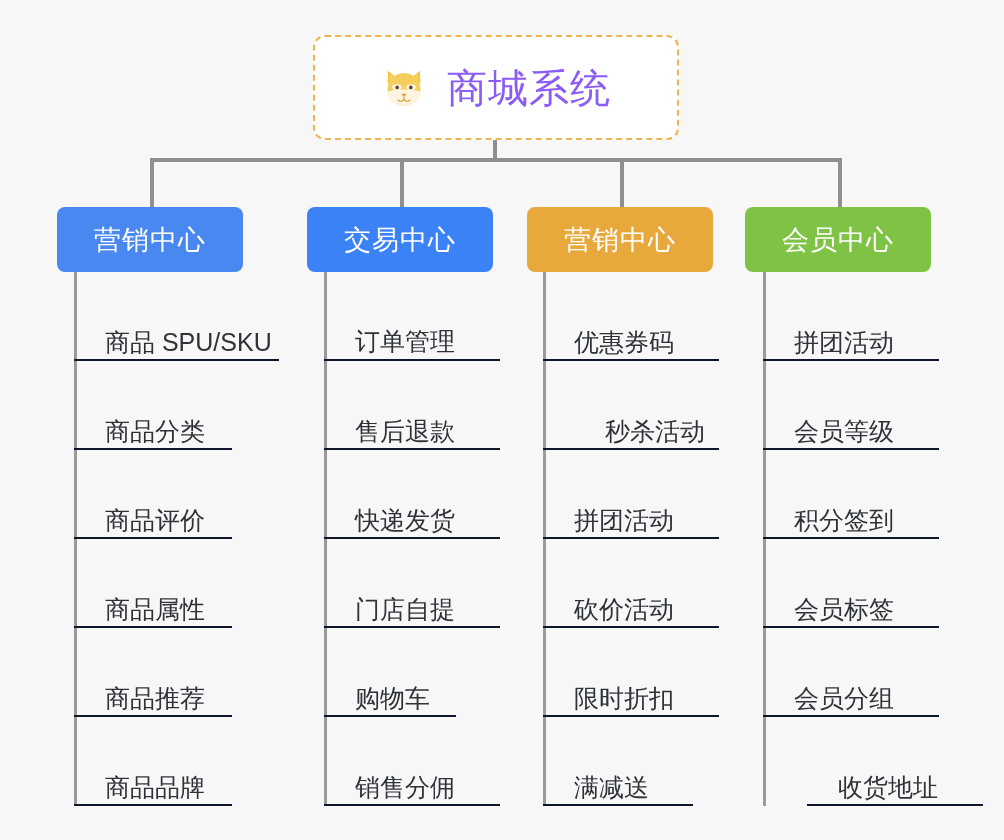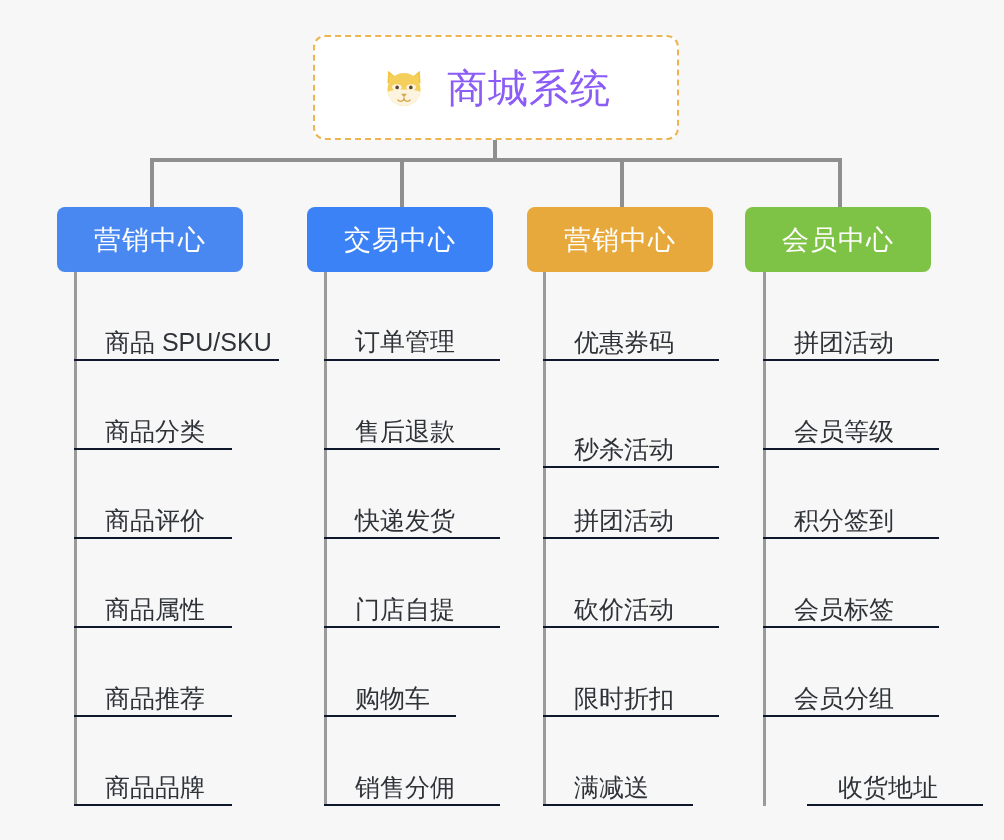--- a/index.html
+++ b/index.html
@@ -206,21 +206,21 @@
       </div>
       <div class="conn conn-drop" style="left: 620px;"></div>
       <div class="branch-box" style="left: 527px; background: rgb(232, 169, 60);">
         <span>营销中心</span>
       </div>
       <div class="leaf-column" style="left: 543px;">
         <div class="leaf-spine" style="height: 534px;"></div>
         <div class="leaf-item" style="top: 0px; width: 176px;">
           <span class="leaf-label">优惠券码</span>
         </div>
-        <div class="leaf-item" style="top: 107px; width: 176px;">
+        <div class="leaf-item" style="top: 89px; width: 176px; justify-content: flex-end;">
           <span class="leaf-label">秒杀活动</span>
         </div>
         <div class="leaf-item" style="top: 178px; width: 176px;">
           <span class="leaf-label">拼团活动</span>
         </div>
         <div class="leaf-item" style="top: 267px; width: 176px;">
           <span class="leaf-label">砍价活动</span>
         </div>
         <div class="leaf-item" style="top: 356px; width: 176px;">
           <span class="leaf-label">限时折扣</span>

